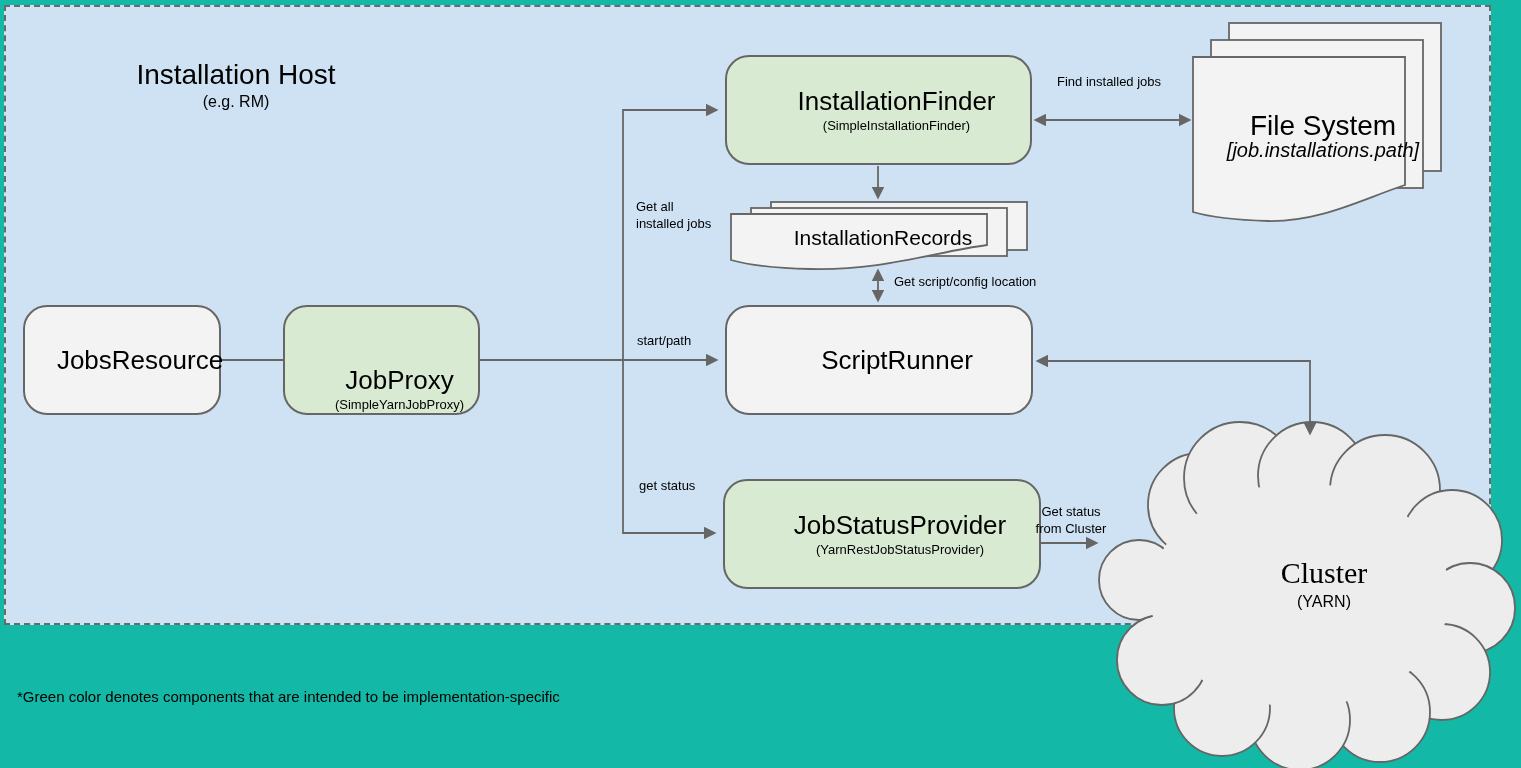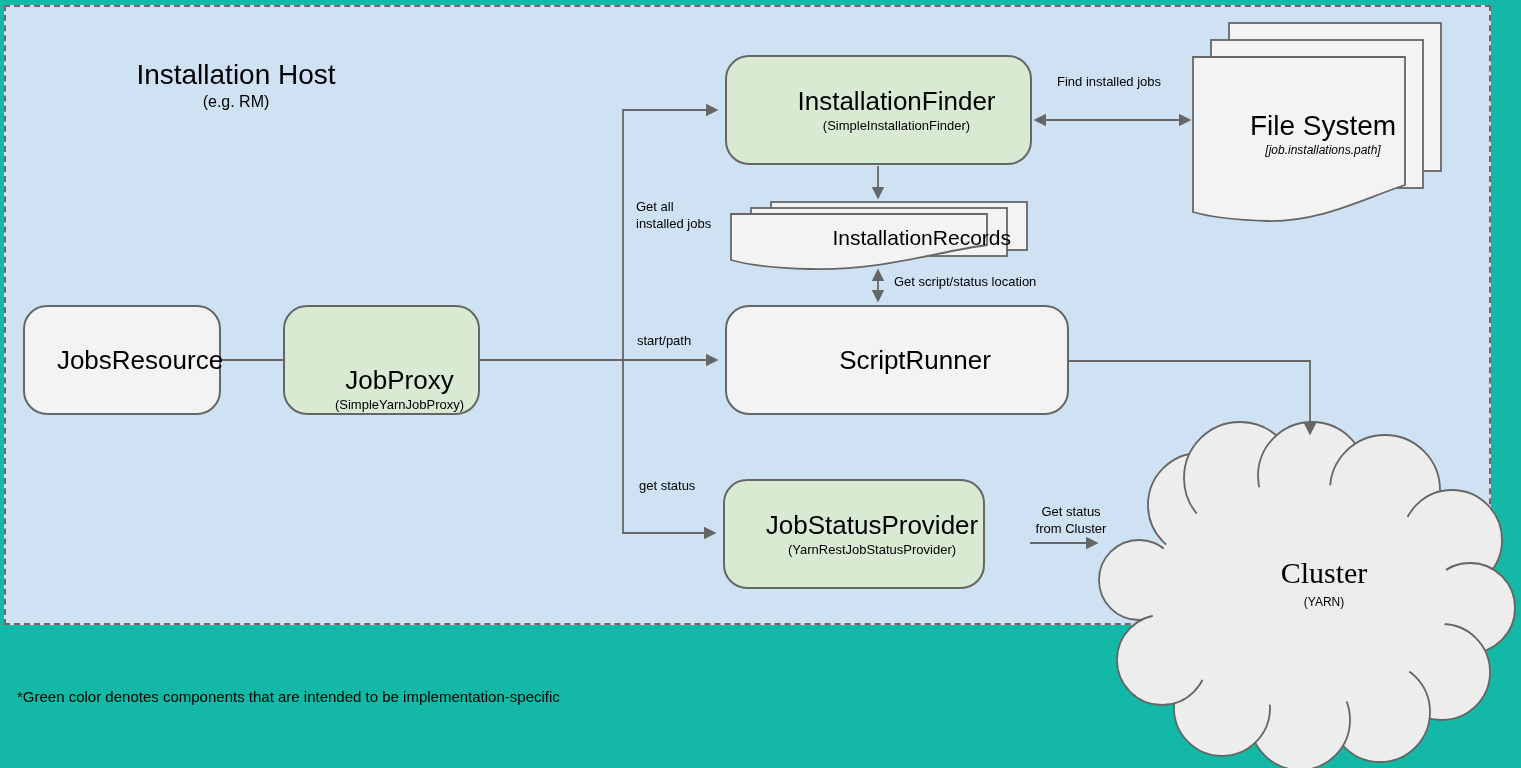--- a/index.html
+++ b/index.html
@@ -22,23 +22,23 @@
   .node-title{font-size:26px;line-height:30px;white-space:nowrap;}
   .node-sub{font-size:13px;line-height:16px;margin-top:2px;white-space:nowrap;}
 
   .host-title-block{position:absolute;left:66px;top:59px;width:340px;text-align:center;z-index:4;}
   .host-title{font-size:28px;line-height:32px;}
   .host-sub{font-size:16px;line-height:20px;margin-top:1px;}
 
   .shape-text{position:absolute;z-index:4;text-align:center;padding-left:24px;}
   .doc-title{font-size:21px;line-height:24px;white-space:nowrap;}
   .fs-title{font-size:28px;line-height:32px;white-space:nowrap;}
-  .fs-sub{font-size:12px;line-height:17px;font-style:italic;white-space:nowrap;}
+  .fs-sub{font-size:20px;line-height:17px;font-style:italic;white-space:nowrap;}
   .cloud-title{font-size:30px;line-height:34px;white-space:nowrap;font-family:Liberation Serif, serif;}
-  .cloud-sub{font-size:12px;line-height:20px;margin-top:2px;white-space:nowrap;}
+  .cloud-sub{font-size:16px;line-height:20px;margin-top:2px;white-space:nowrap;}
 
   .lbl{position:absolute;z-index:4;font-size:13px;line-height:17px;white-space:pre-line;}
   .lbl.center{text-align:center;}
 
   .footnote{position:absolute;left:17px;top:688px;font-size:15px;z-index:4;}
 </style>
 </head>
 <body>
 
 <div class="canvas">
@@ -107,49 +107,49 @@
   <div class="node green" style="left:283px;top:305px;width:197px;height:110px;justify-content:flex-end;">
     <div class="node-title">JobProxy</div>
     <div class="node-sub">(SimpleYarnJobProxy)</div>
   </div>
 
   <div class="node green" style="left:725px;top:55px;width:307px;height:110px;">
     <div class="node-title">InstallationFinder</div>
     <div class="node-sub">(SimpleInstallationFinder)</div>
   </div>
 
-  <div class="node gray" style="left:725px;top:305px;width:344px;height:110px;">
+  <div class="node gray" style="left:725px;top:305px;width:308px;height:110px;">
     <div class="node-title">ScriptRunner</div>
   </div>
 
-  <div class="node green" style="left:723px;top:479px;width:262px;height:110px;">
+  <div class="node green" style="left:723px;top:479px;width:318px;height:110px;">
     <div class="node-title">JobStatusProvider</div>
     <div class="node-sub">(YarnRestJobStatusProvider)</div>
   </div>
 
-  <div class="shape-text" style="left:731px;top:226px;width:256px;text-align:right;">
+  <div class="shape-text" style="left:731px;top:226px;width:256px;">
     <div class="doc-title">InstallationRecords</div>
   </div>
 
   <div class="shape-text" style="left:1193px;top:110px;width:212px;">
     <div class="fs-title">File System</div>
     <div class="fs-sub">[job.installations.path]</div>
   </div>
 
   <div class="shape-text" style="left:1180px;top:556px;width:240px;">
     <div class="cloud-title">Cluster</div>
     <div class="cloud-sub">(YARN)</div>
   </div>
 
   <div class="lbl" style="left:1057px;top:73px;">Find installed jobs</div>
 
   <div class="lbl" style="left:636px;top:198px;">Get all
 installed jobs</div>
 
-  <div class="lbl" style="left:894px;top:273px;">Get script/status location</div>
+  <div class="lbl" style="left:894px;top:273px;">Get script/config location</div>
 
   <div class="lbl" style="left:637px;top:332px;">start/path</div>
 
 
   <div class="lbl" style="left:639px;top:477px;">get status</div>
 
   <div class="lbl center" style="left:1025px;top:503px;width:92px;">Get status
 from Cluster</div>
 
   <div class="footnote">*Green color denotes components that are intended to be implementation-specific</div>

